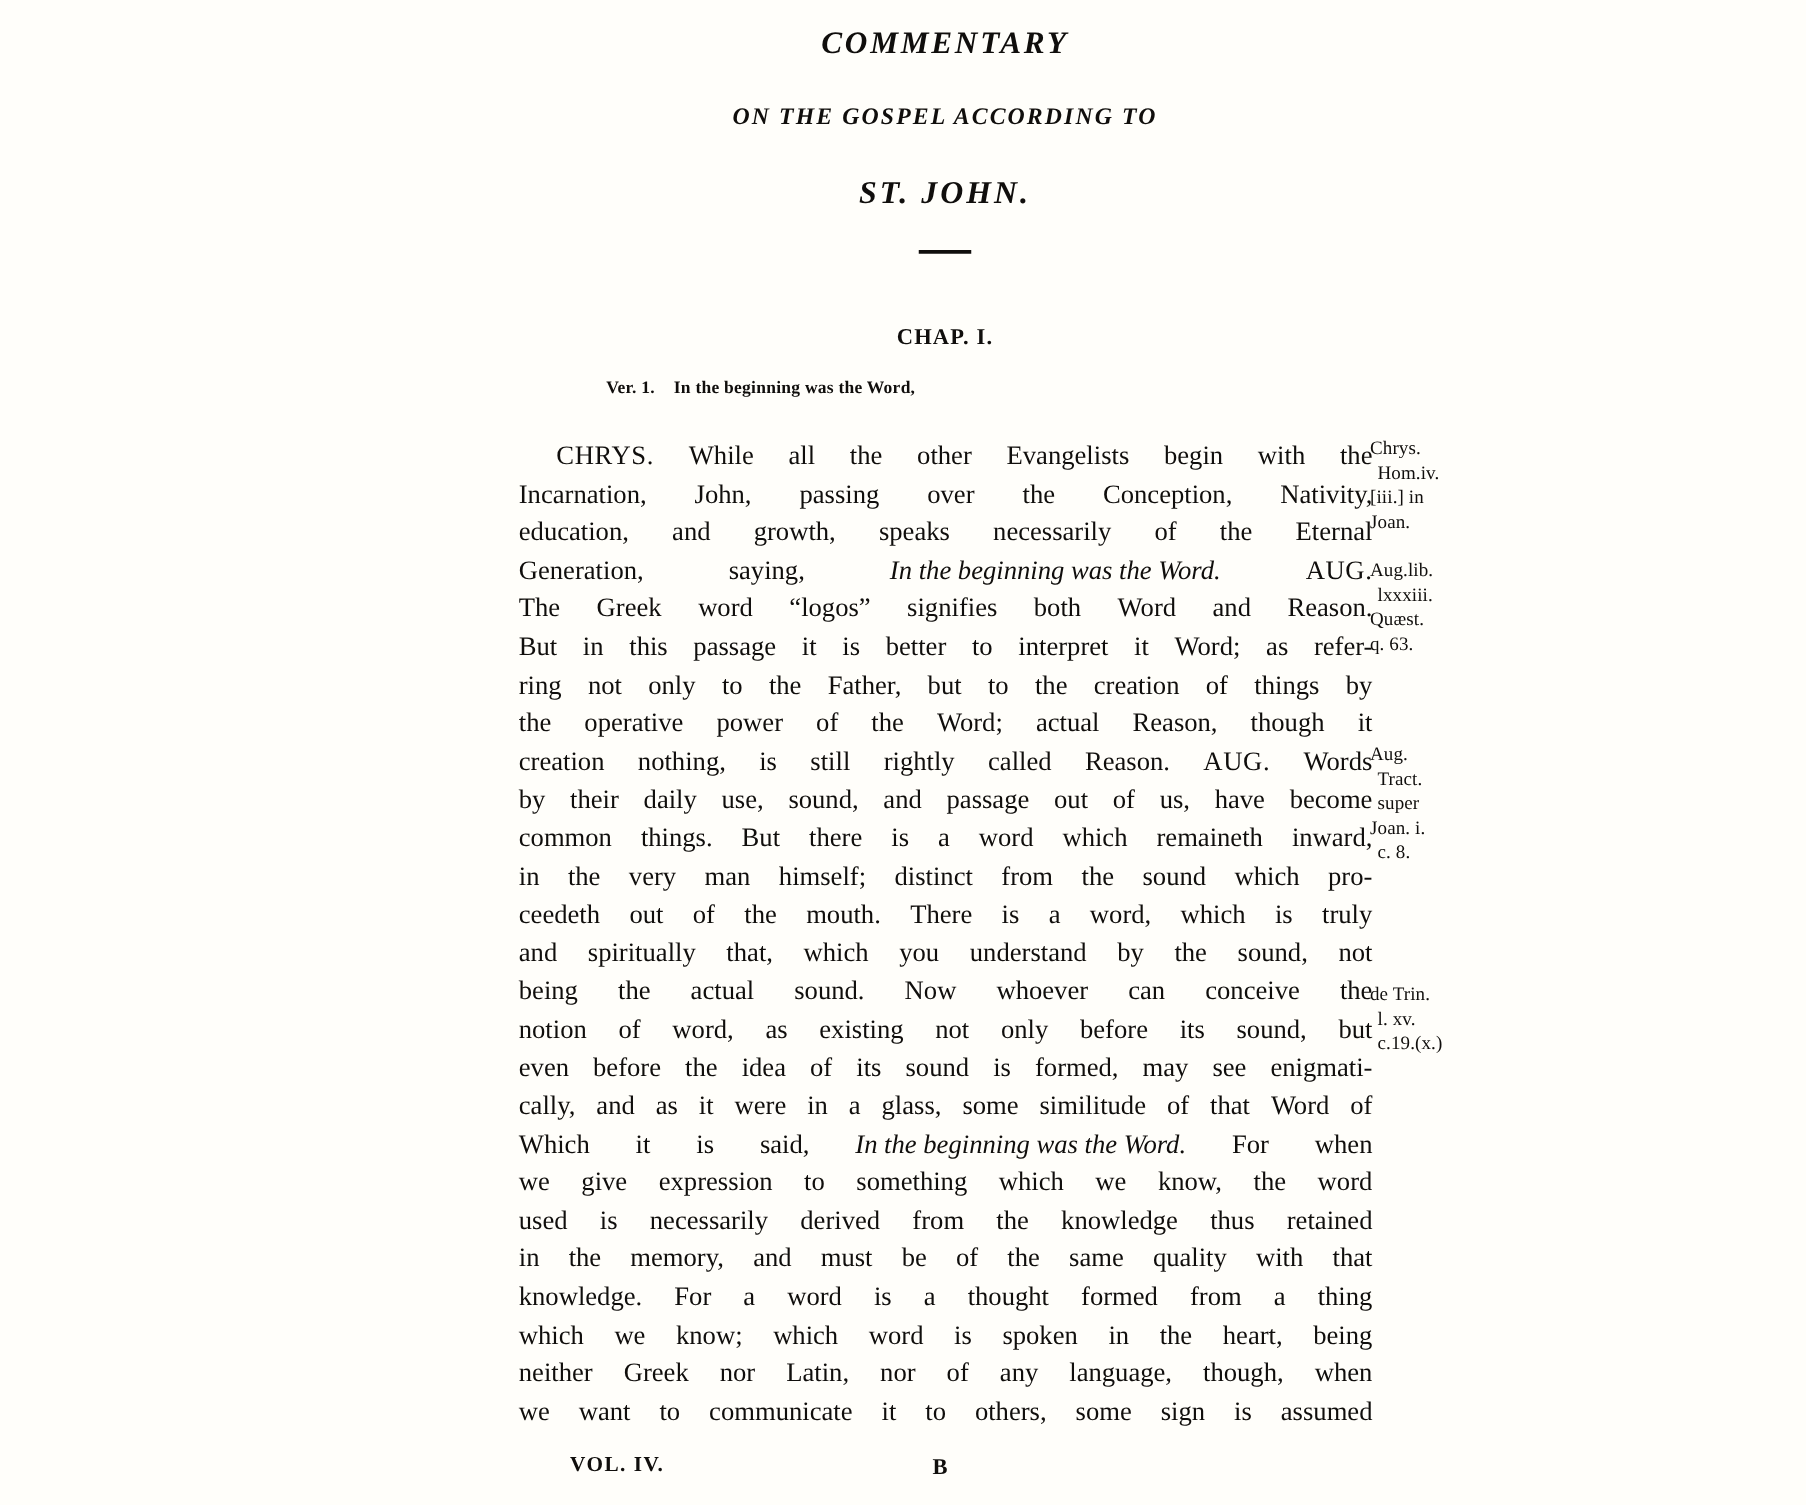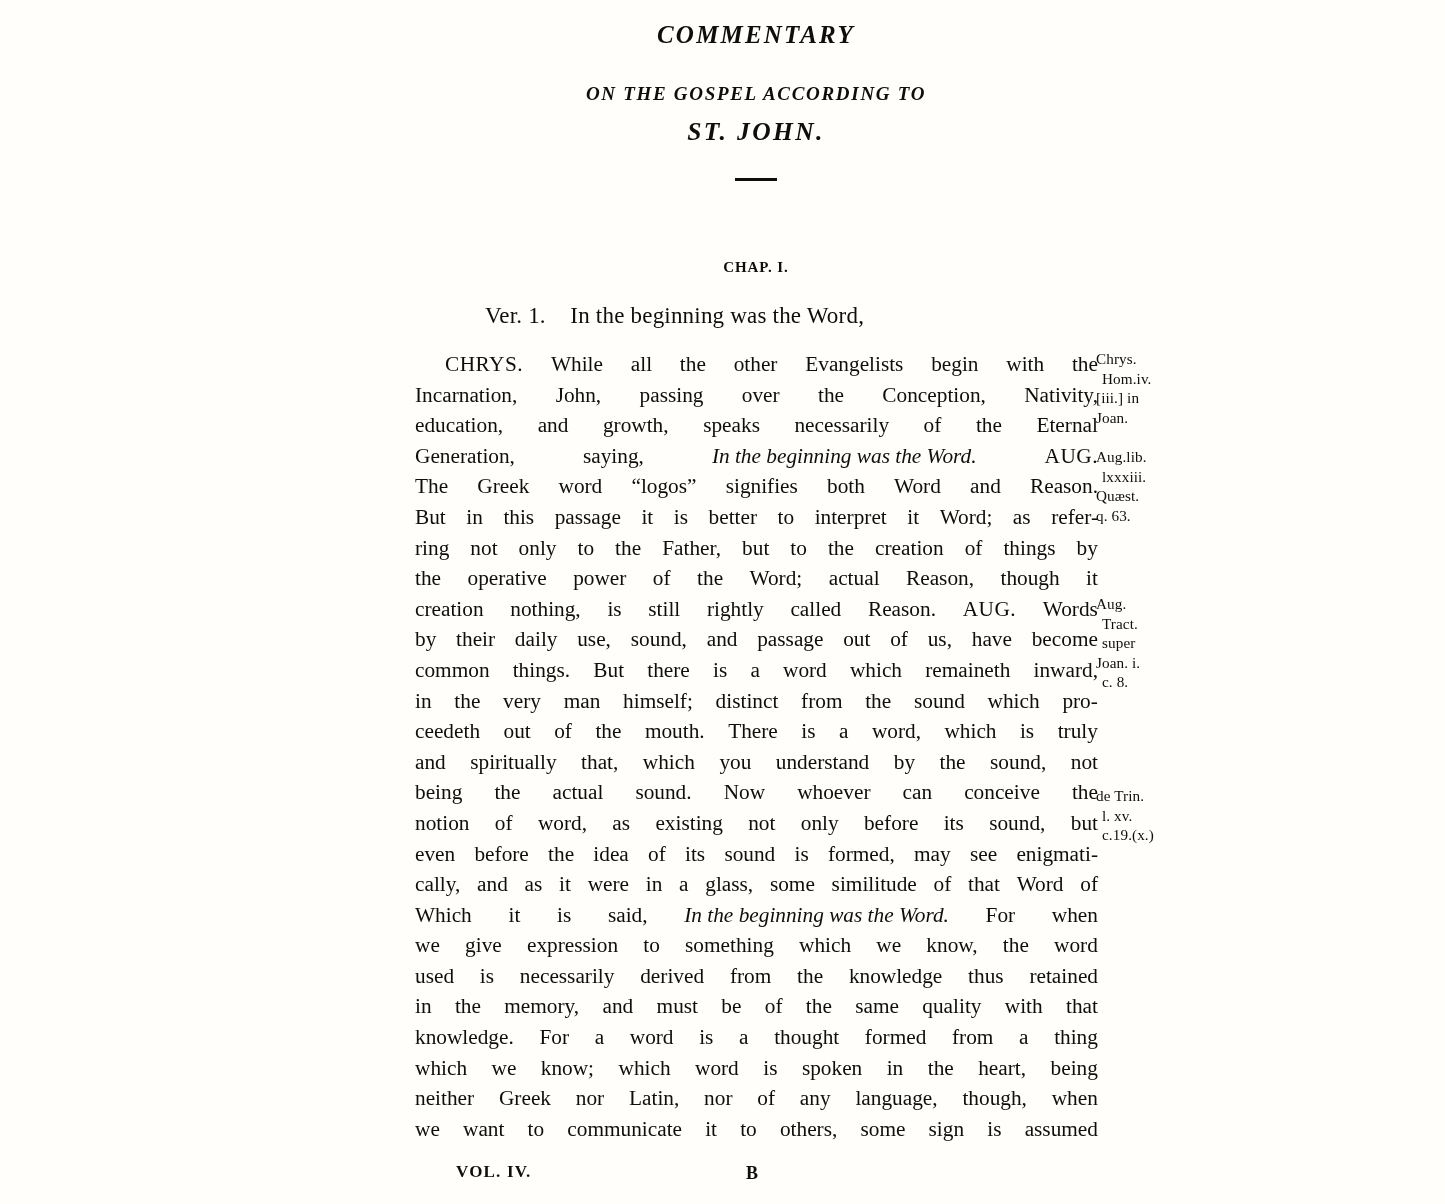--- a/index.html
+++ b/index.html
@@ -44,52 +44,53 @@
     letter-spacing: 1.7px;
     font-weight: 700;
     margin-top: 37px;
     line-height: 1;
     white-space: nowrap;
   }
   .title-book {
     font-size: 25.5px;
     letter-spacing: 2.4px;
     font-weight: 700;
-    margin-top: 16px;
+    margin-top: 38px;
     line-height: 1;
     white-space: nowrap;
   }
   .rule {
     width: 42px;
     height: 3px;
     background: #100e0c;
     margin: 33px auto 0 auto;
   }
 
   
   .chapter-head {
     position: absolute;
     left: 415px;
     top: 259px;
     width: 682px;
     text-align: center;
-    font-size: 15px;
+    font-size: 18px;
     letter-spacing: 0.9px;
     font-weight: 700;
     white-space: nowrap;
   }
   .verse-line {
     position: absolute;
     left: 415px;
     top: 303px;
     width: 690px;
-    font-size: 23px;
+    font-size: 14px;
     text-indent: 70px;
     letter-spacing: 0.2px;
     white-space: nowrap;
+    font-weight: bold;
   }
 
   
   .body-col {
     position: absolute;
     left: 415px;
     top: 349px;
     width: 683px;
     font-size: 21.3px;
     line-height: 30.6px;

